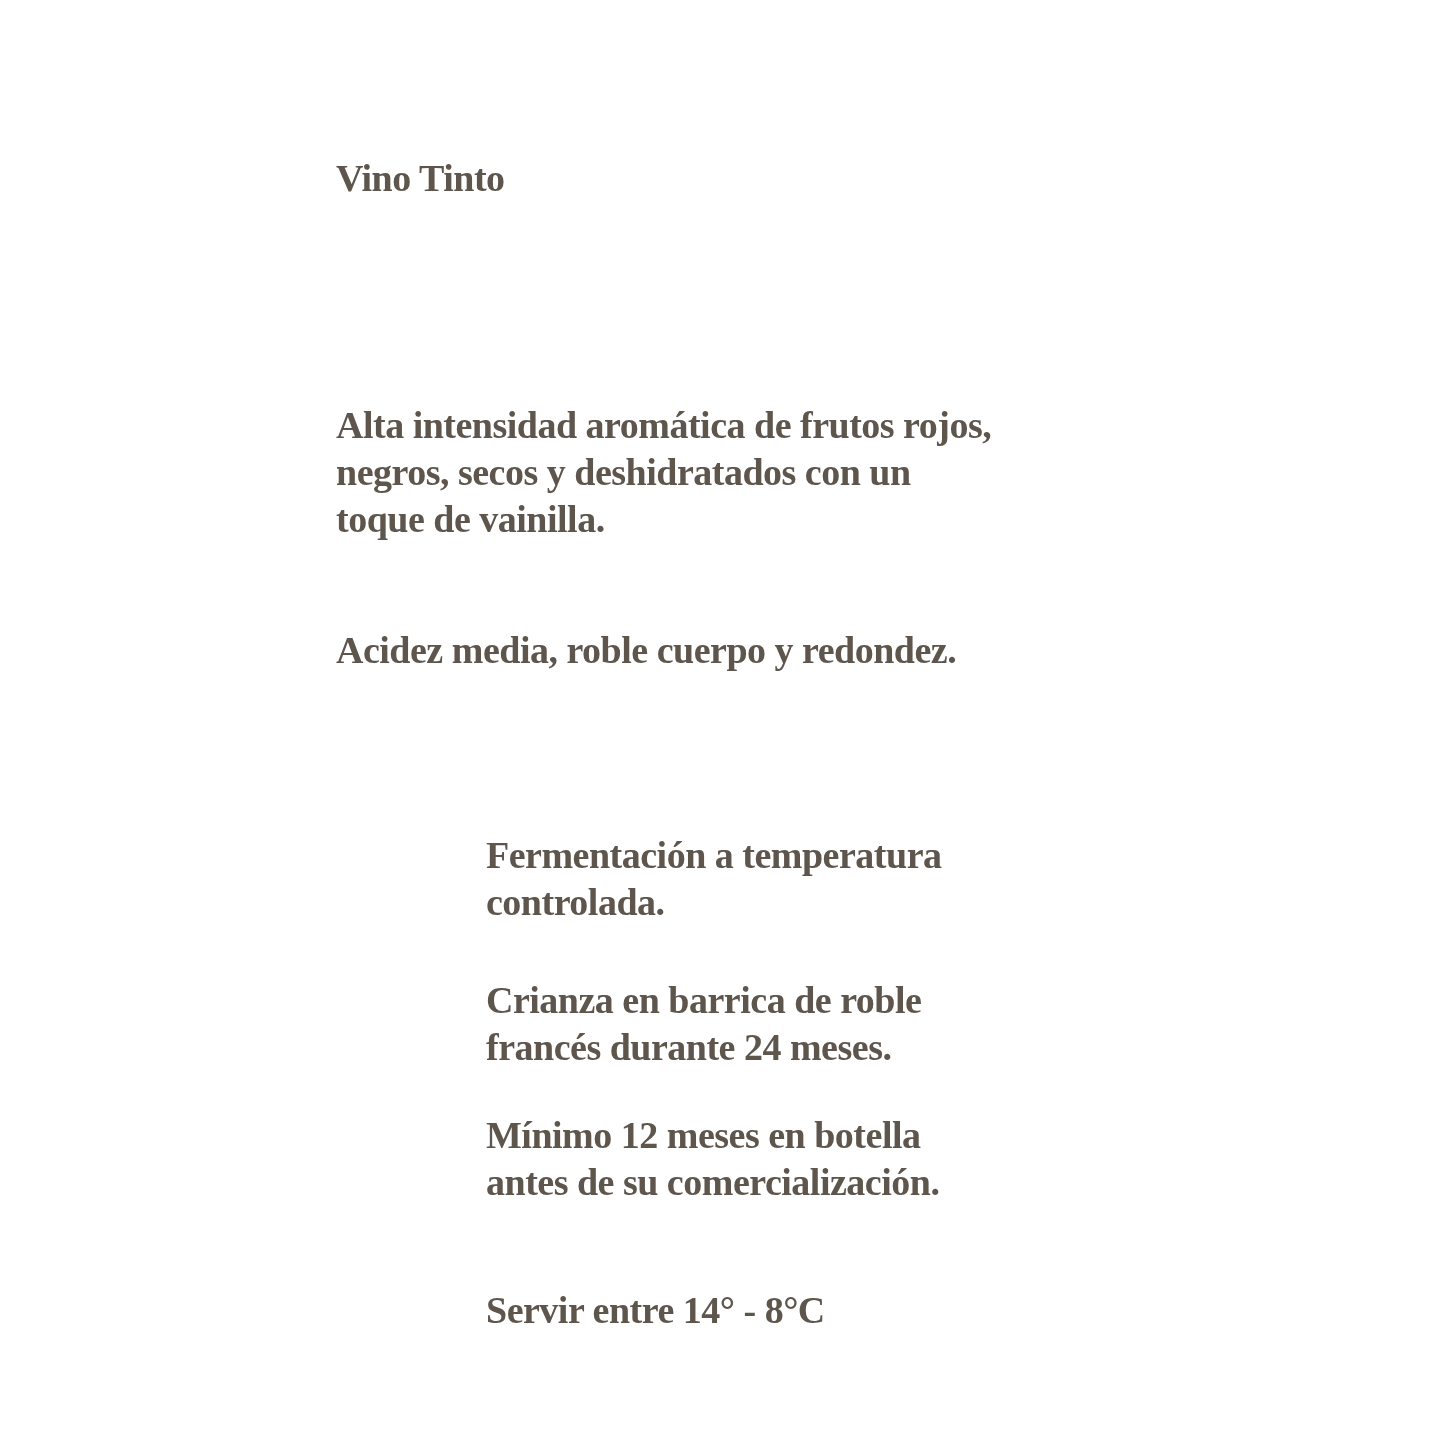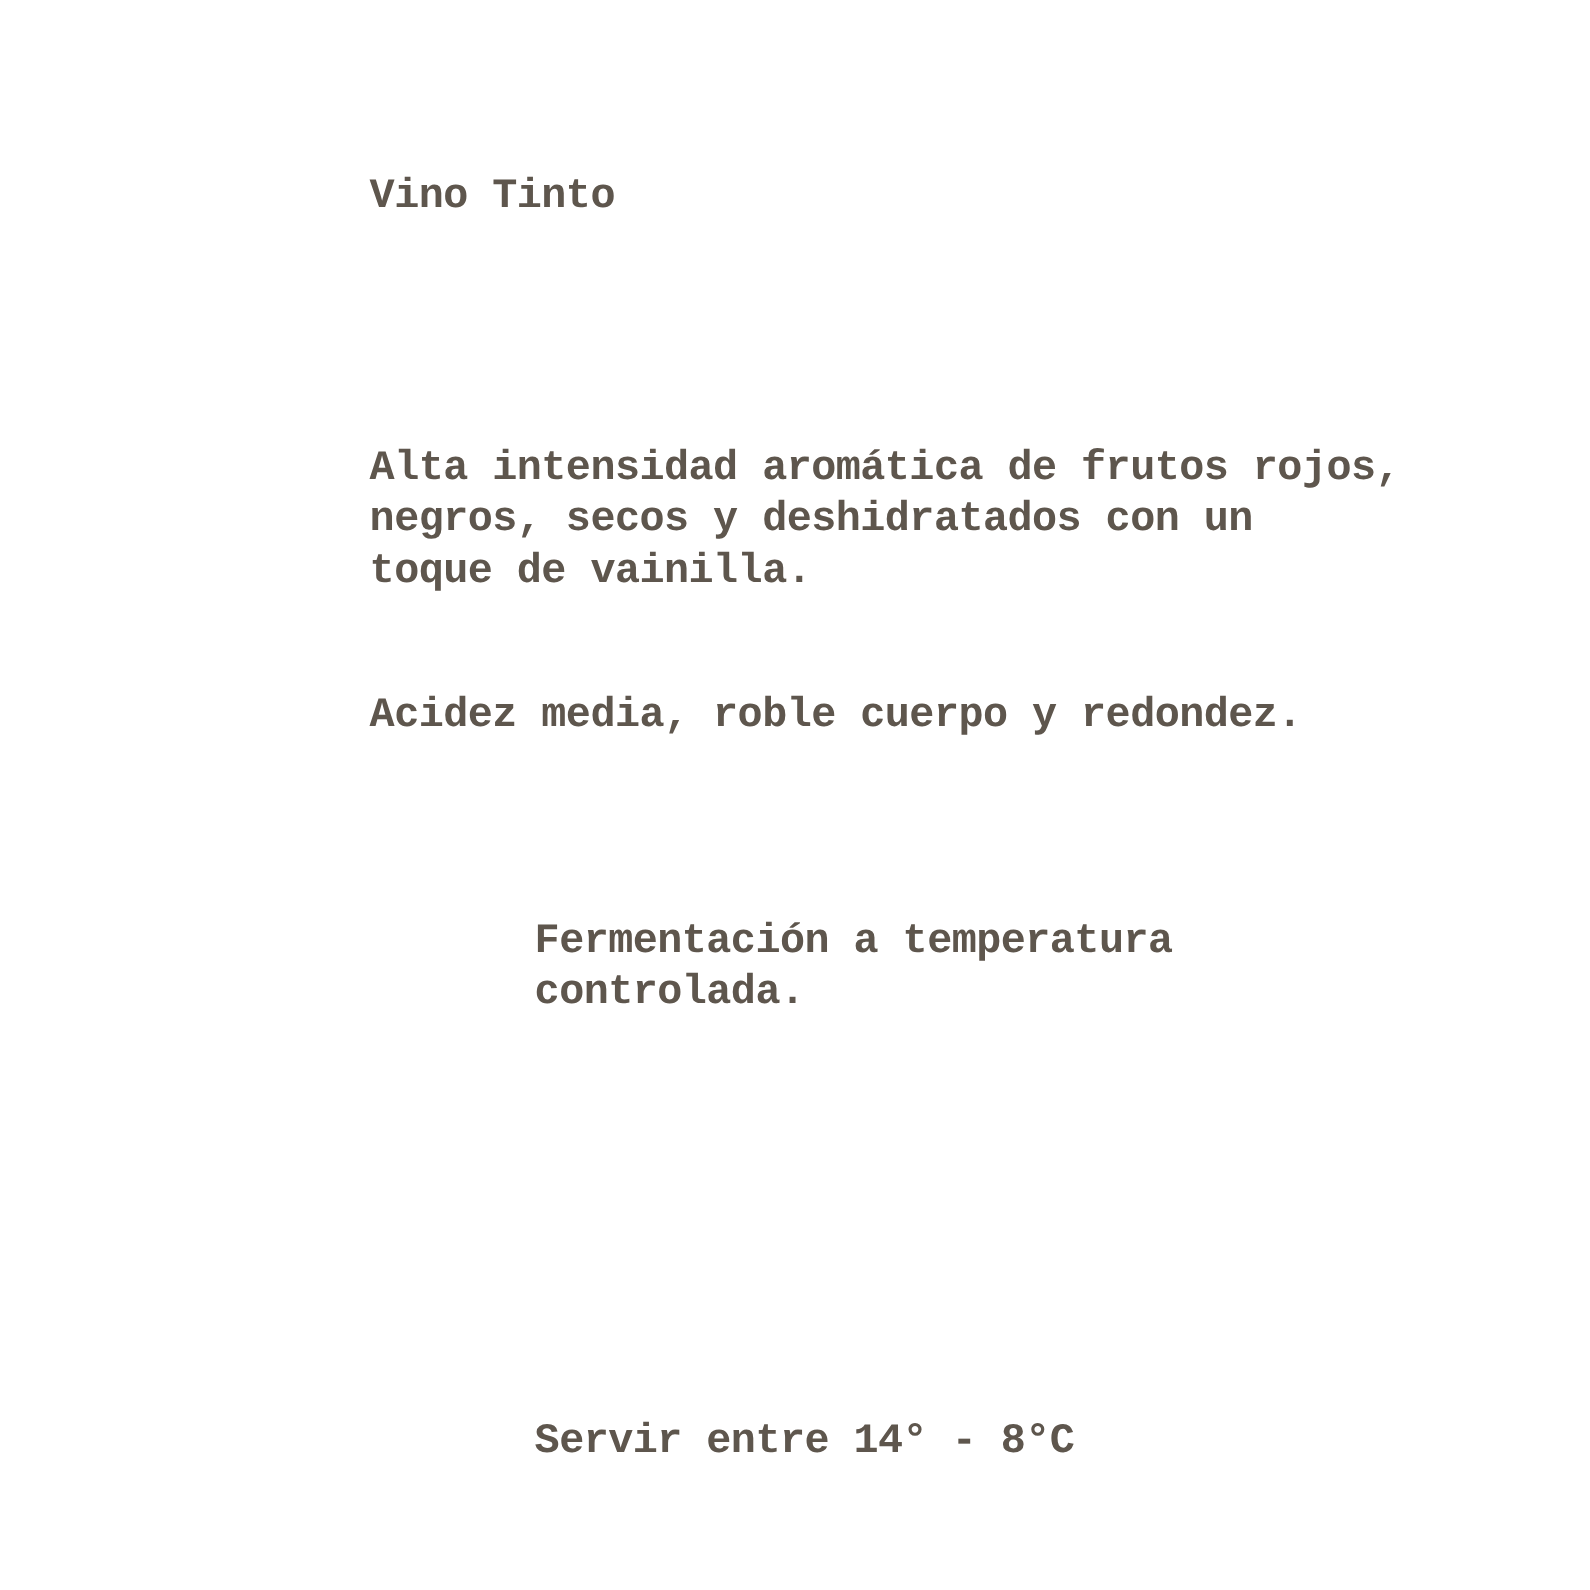--- a/index.html
+++ b/index.html
@@ -5,21 +5,21 @@
   html, body {
     margin: 0;
     padding: 0;
     background: #ffffff;
   }
   .canvas {
     position: relative;
     width: 1445px;
     height: 1421px;
     overflow: hidden;
-    font-family: Liberation Mono, monospace;
+    font-family: Liberation Serif, serif;
     font-weight: 700;
   }
   .para {
     position: absolute;
     margin: 0;
     font-size: 38px;
     line-height: 47px;
     letter-spacing: -0.5px;
     white-space: pre-line;
   }
@@ -36,17 +36,21 @@
 
   <p class="para col-1" style="top:402px">Alta intensidad aromática de frutos rojos,
 negros, secos y deshidratados con un
 toque de vainilla.</p>
 
   <p class="para col-1" style="top:627px">Acidez media, roble cuerpo y redondez.</p>
 
   <p class="para col-2" style="top:800px">Fermentación a temperatura
 controlada.</p>
 
+  <p class="para col-2" style="top:945px">Crianza en barrica de roble
+francés durante 24 meses.</p>
 
+  <p class="para col-2" style="top:1080px">Mínimo 12 meses en botella
+antes de su comercialización.</p>
 
   <p class="para col-2" style="top:1255px">Servir entre 14° - 8°C</p>
 
 </div>
 
 </body></html>

